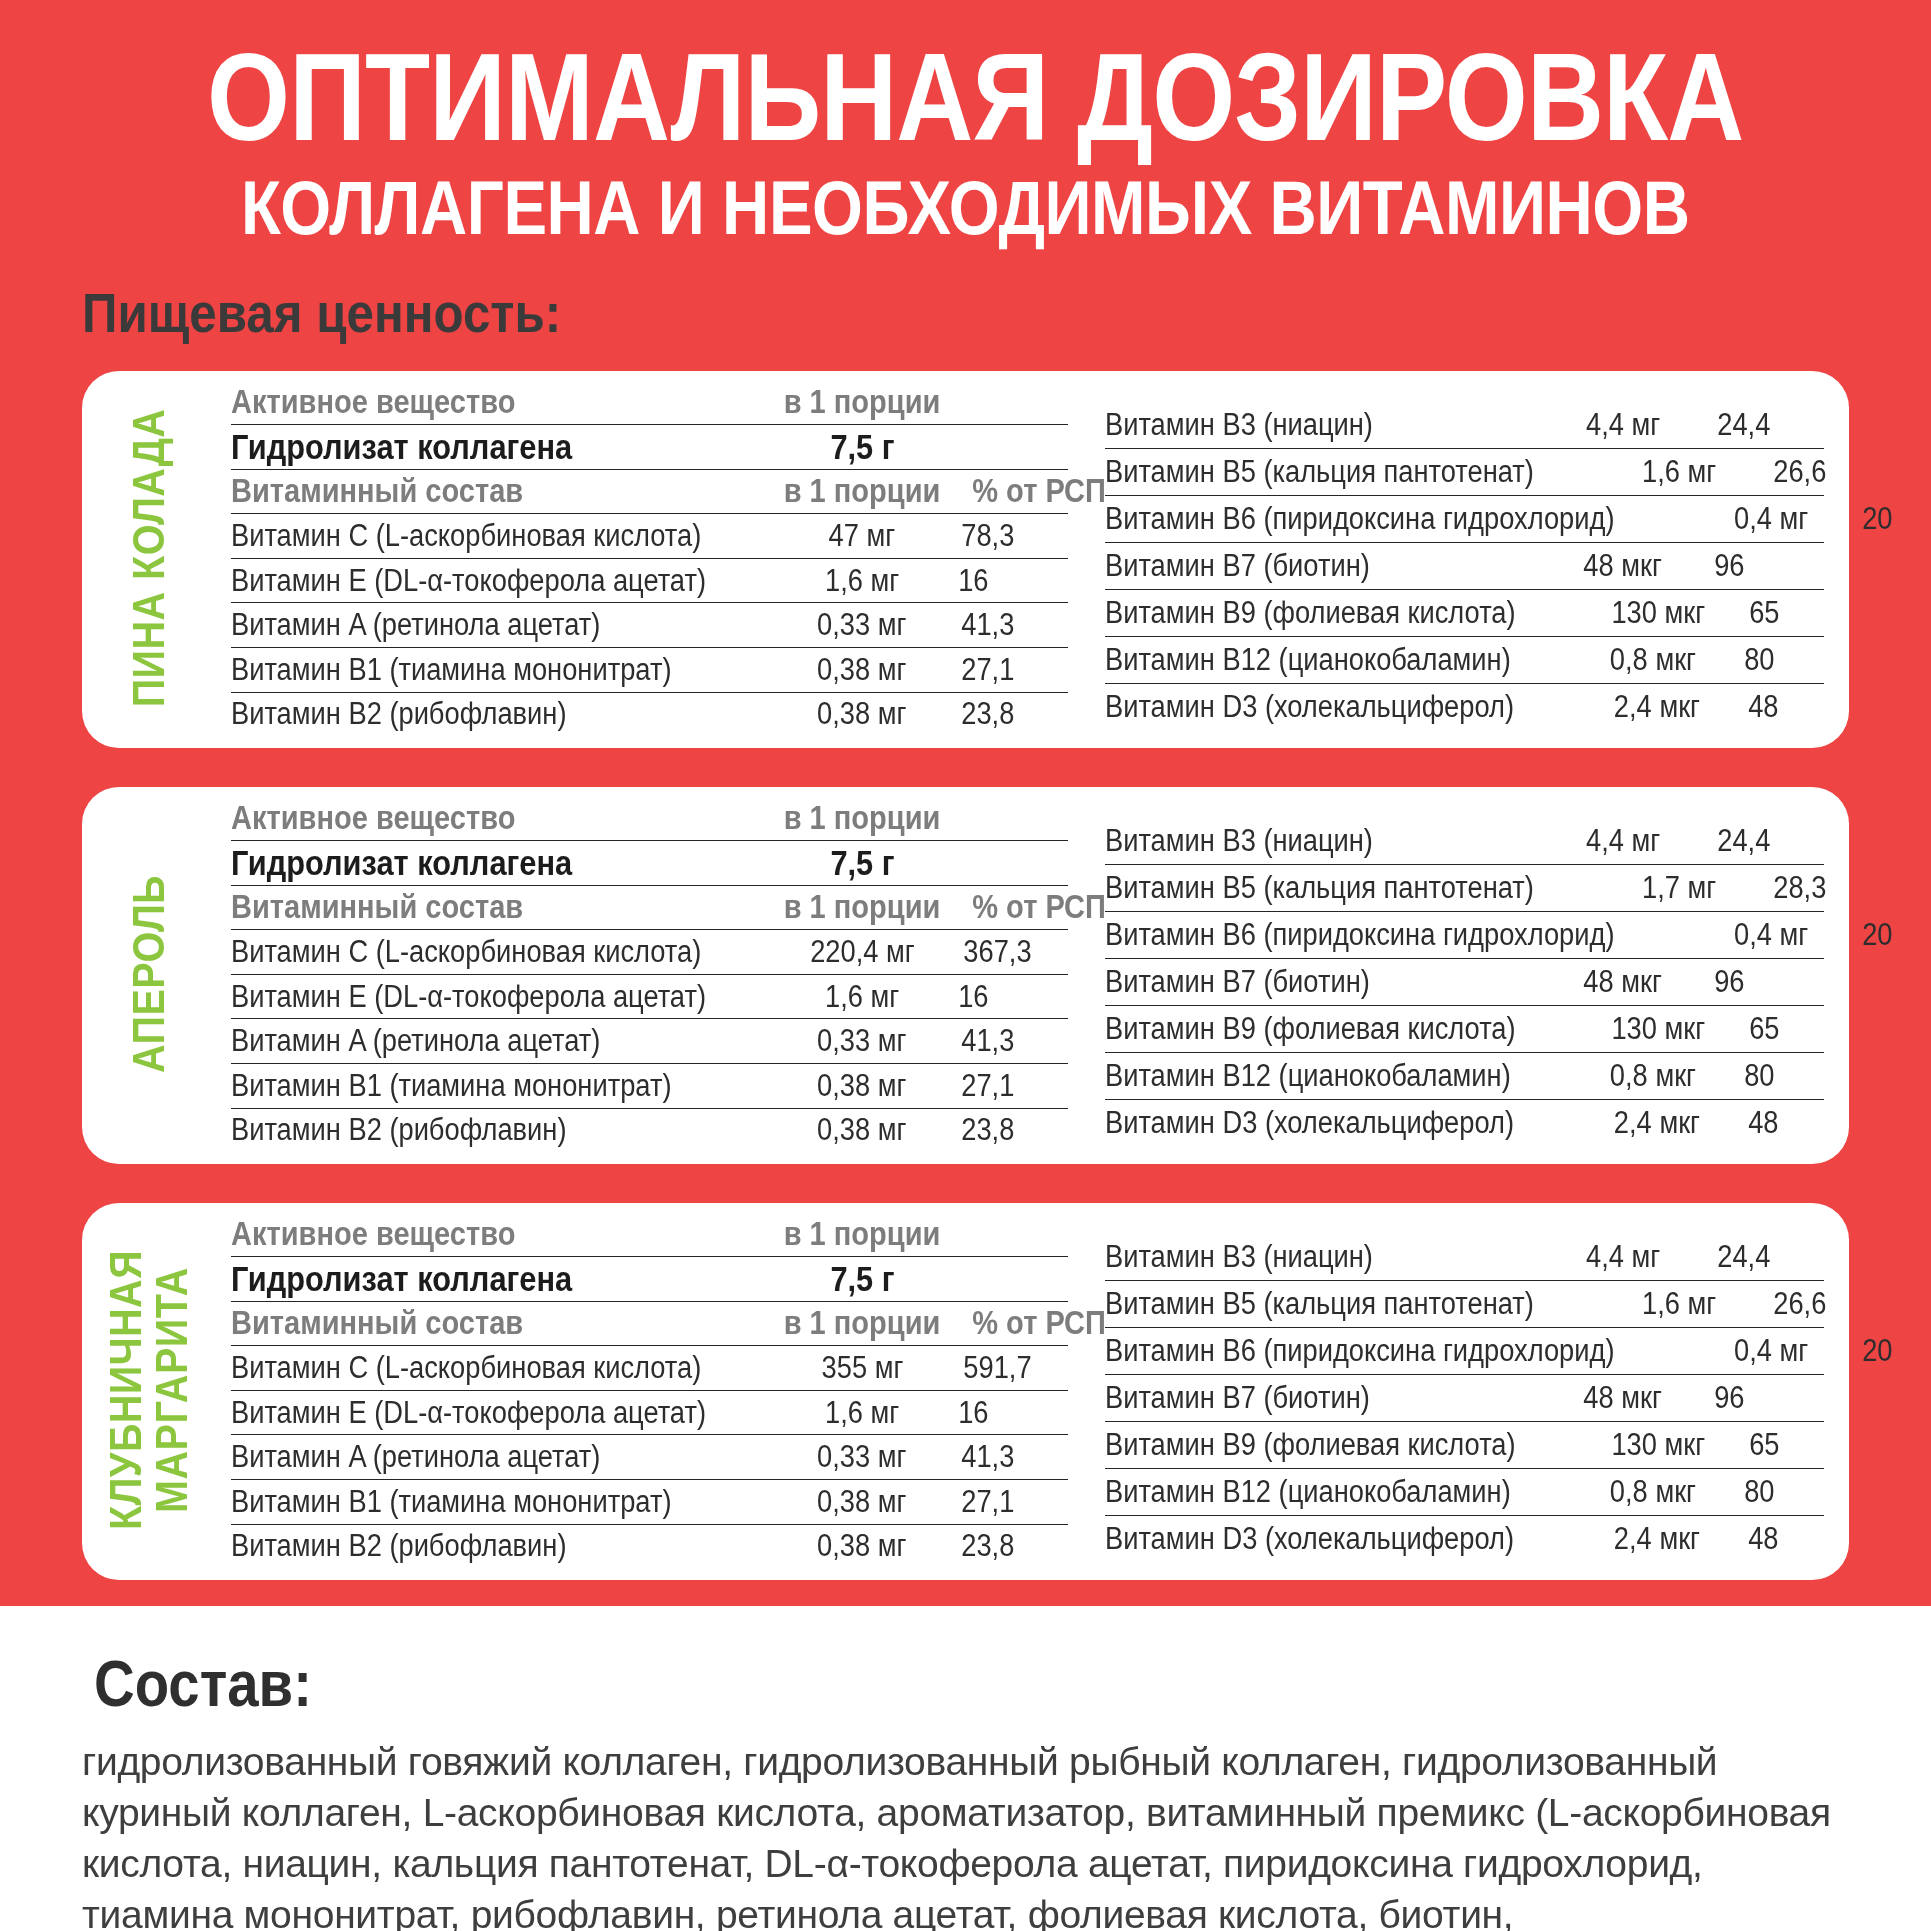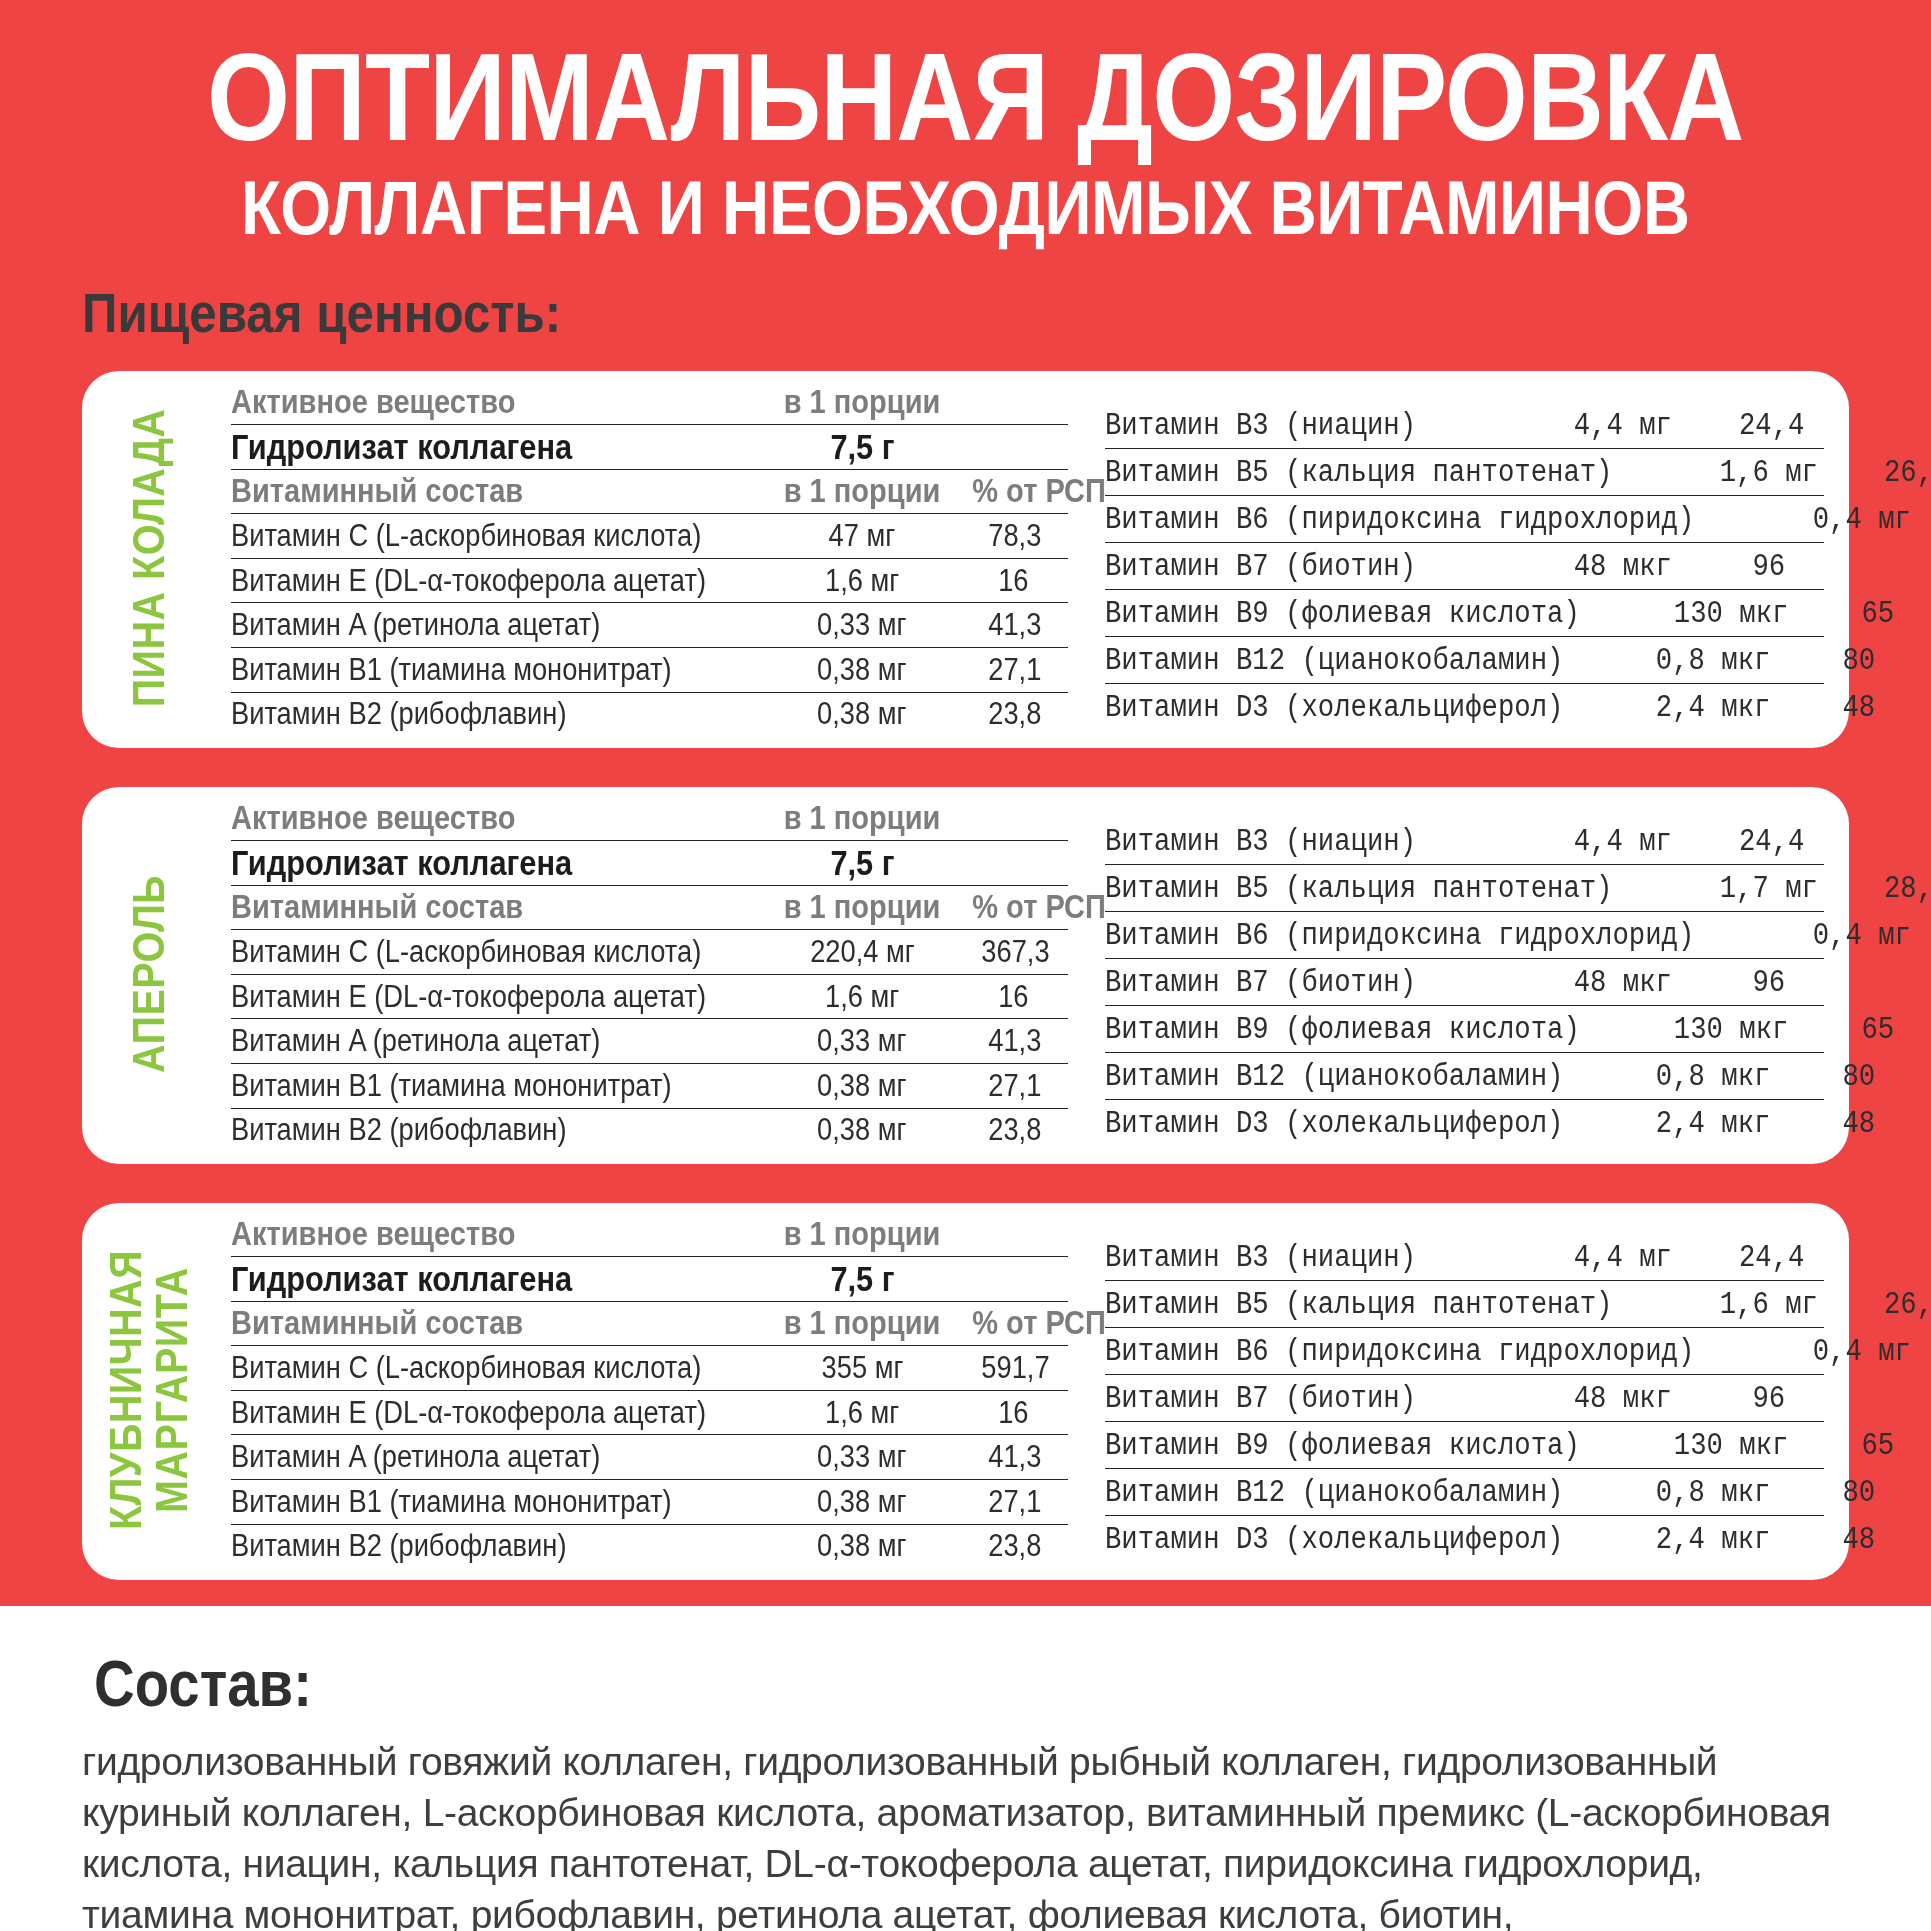--- a/index.html
+++ b/index.html
@@ -39,29 +39,29 @@
     position:absolute;top:50%;left:50%;
     transform:translate(-50%,-50%) rotate(-90deg) scaleX(0.9);
     text-align:center;white-space:nowrap;
     color:#8cc63f;font-weight:bold;font-size:44px;line-height:1.04;letter-spacing:0.5px;
   }
   .fl-line{display:block;}
   .tables{flex:1;display:flex;gap:37px;min-width:0;}
   .ltable{flex:0 0 49%;display:flex;flex-direction:column;}
   .ltable .row{flex:1;margin-left:16px;}
   .rwrap{flex:1;display:flex;flex-direction:column;justify-content:flex-end;padding-bottom:5.8px;min-width:0;}
-  .rtable .row{height:46px;font-family:Liberation Mono, monospace;}
+  .rtable .row{height:46px;}
   .row{display:grid;align-items:center;border-bottom:1.9px solid #252525;}
   .row:last-child{border-bottom:none;}
   .ltable .row{grid-template-columns:1fr 183px 114px;}
   .rtable .row{grid-template-columns:1fr 174px 114px;}
   .cell{overflow:visible;white-space:nowrap;}
   .cell-name{text-align:left;}
   .cell-val{text-align:center;}
-  .cell-pct{text-align:center;}
+  .cell-pct{text-align:left;}
   .tx{white-space:nowrap;}
   .cell .tx{display:inline-block;transform:scaleX(0.88);}
   .cell-name .tx{transform-origin:0 50%;}
   .cell-val .tx{transform-origin:50% 50%;}
   .cell-pct .tx{transform-origin:100% 50%;}
   .hdr{font-size:33px;font-weight:bold;color:#7d7d7d;}
   .strong{font-size:35px;font-weight:bold;color:#1c1c1c;}
   .reg{font-size:31px;color:#2d2d2d;}
   
   .comp{padding:33px 82px 0 82px;}

